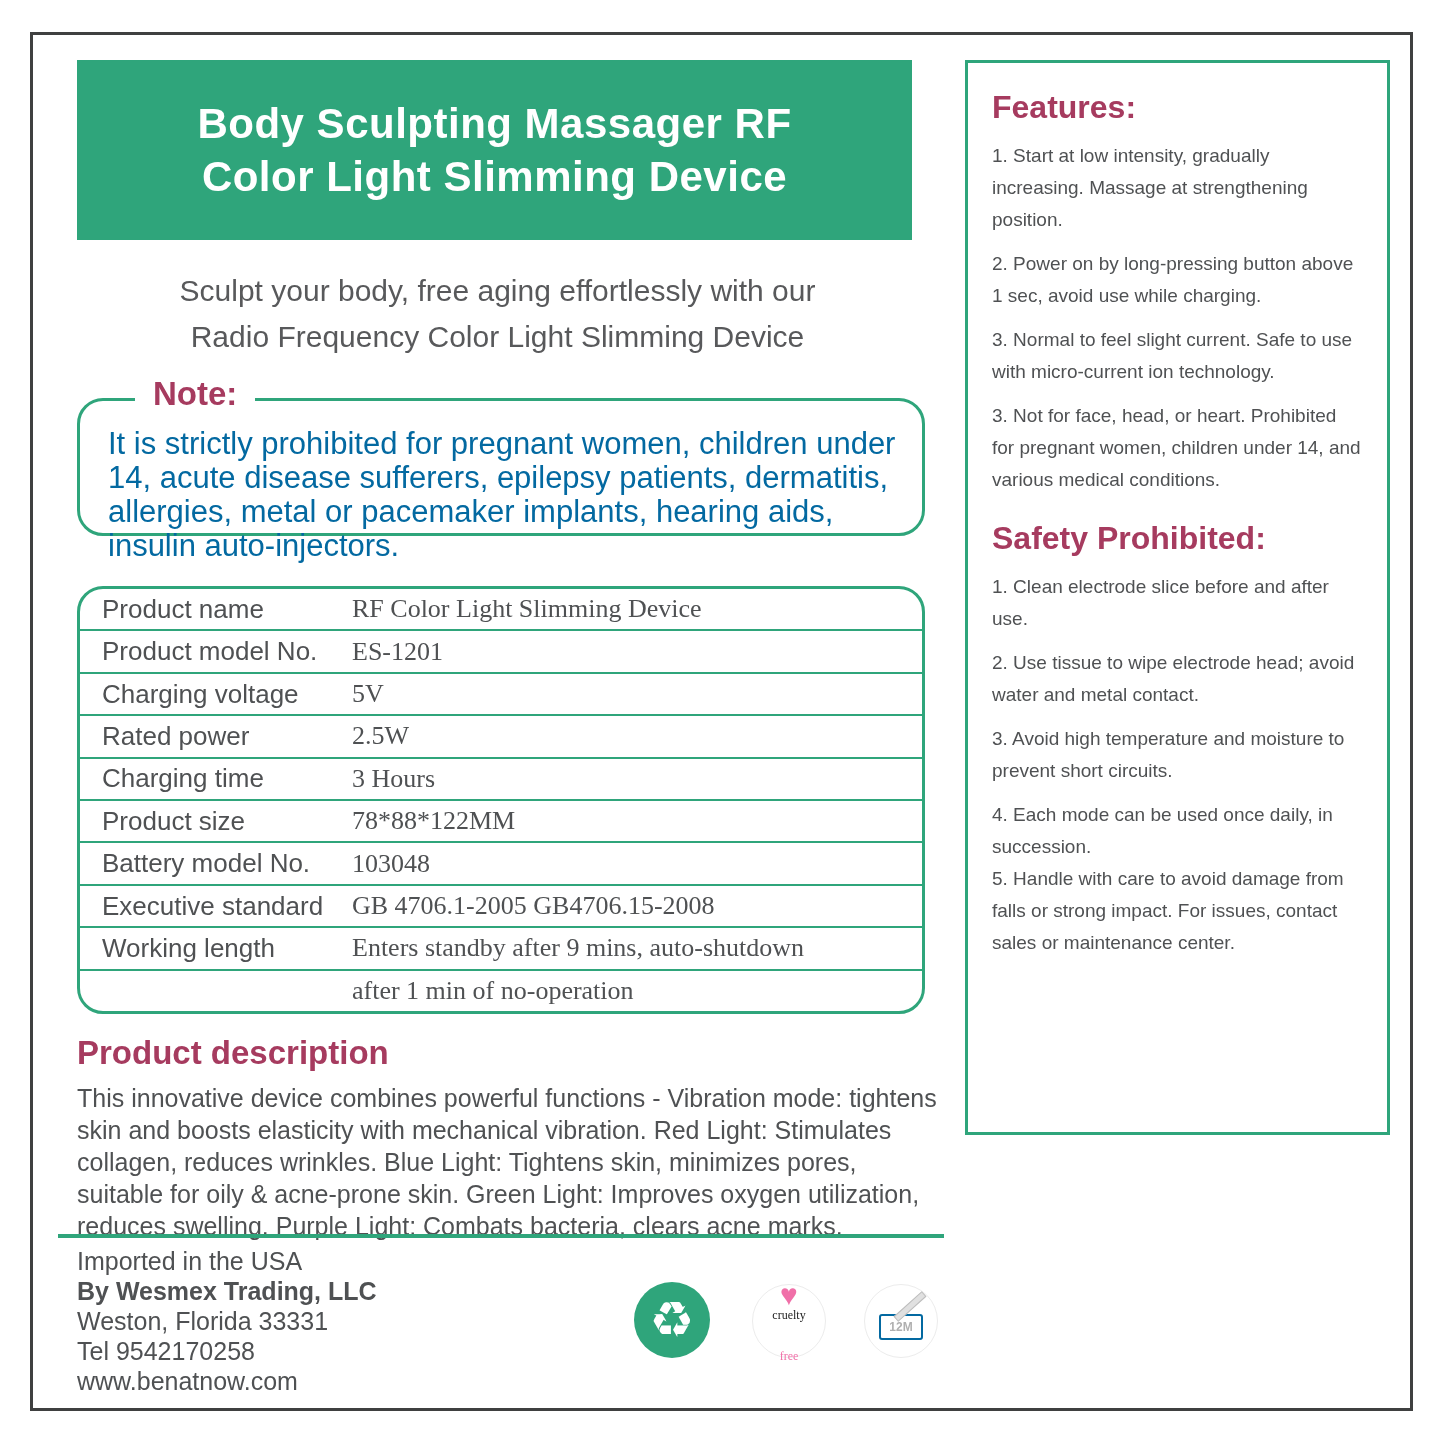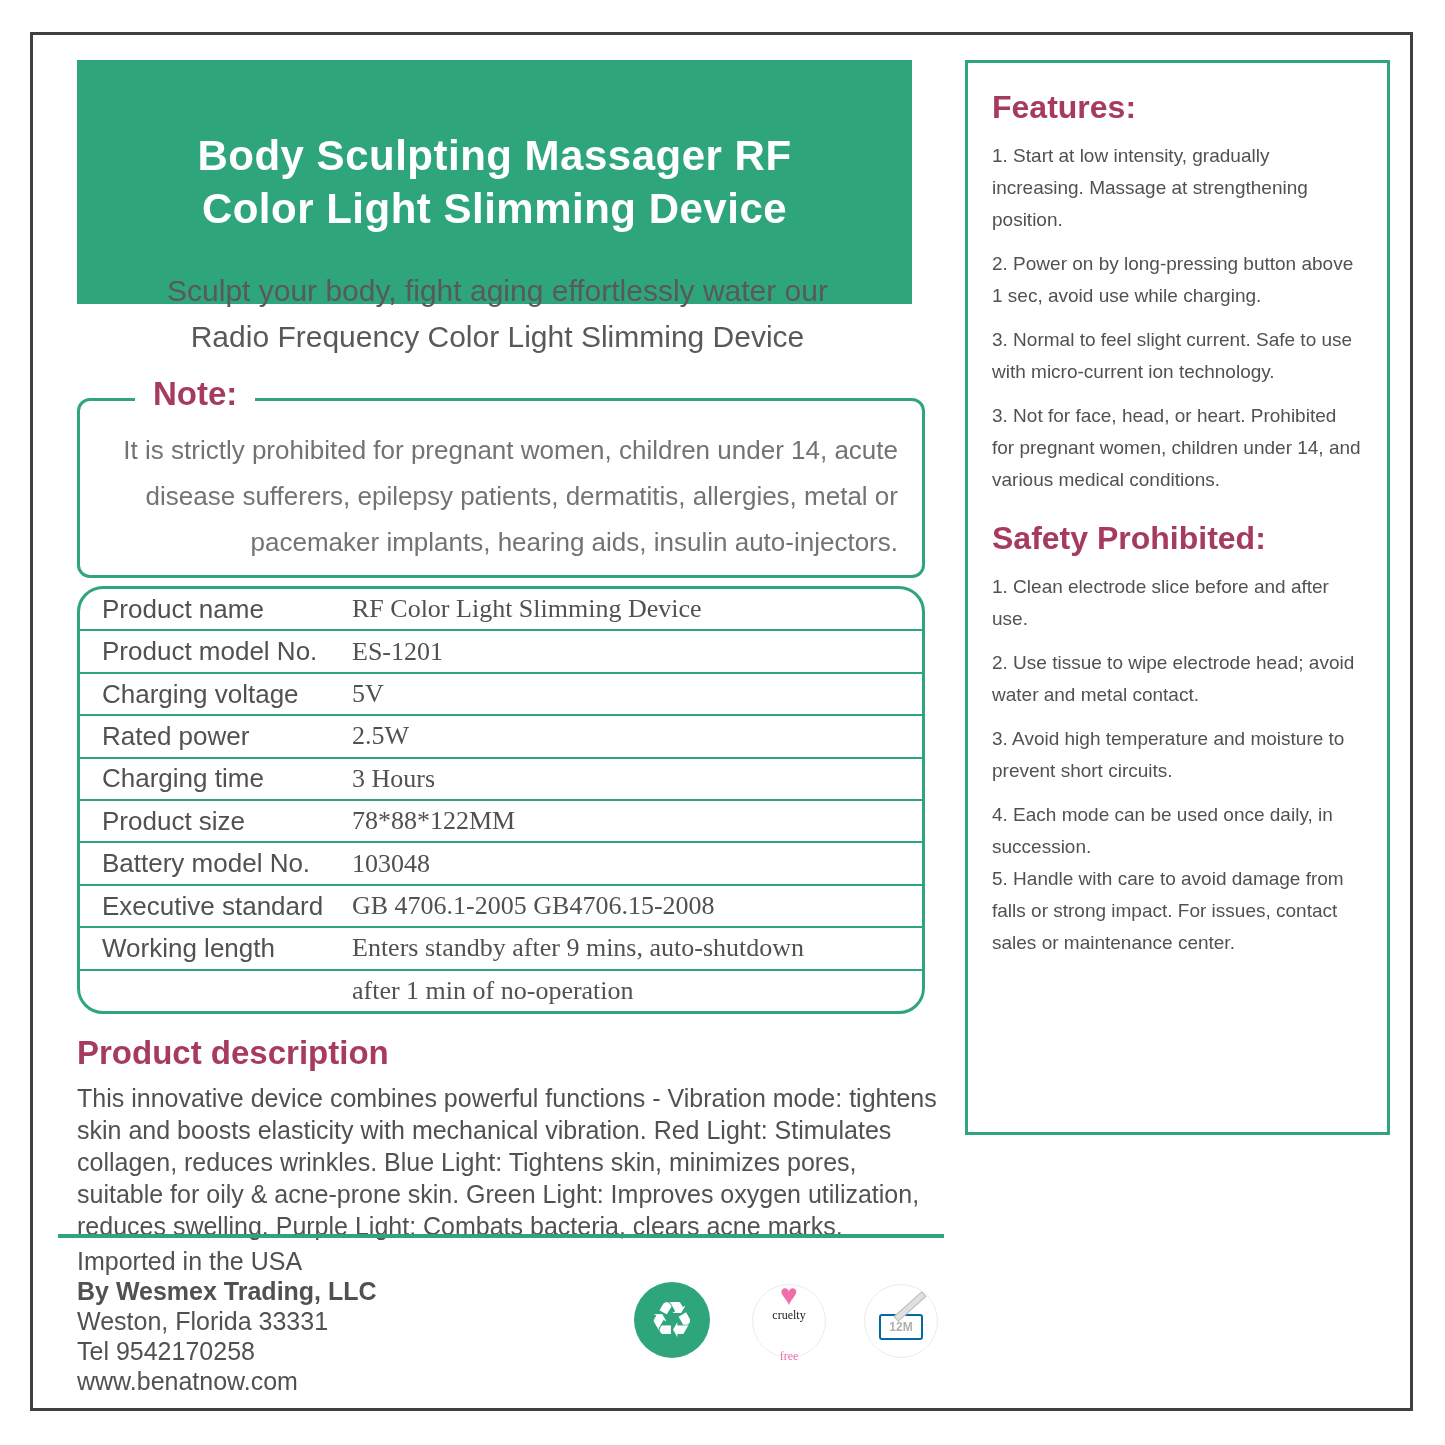--- a/index.html
+++ b/index.html
@@ -2,34 +2,34 @@
 <html><head>
 <meta charset="utf-8">
 <style>
   * { margin:0; padding:0; box-sizing:border-box; }
   body { background:#ffffff; font-family:"Liberation Sans","DejaVu Sans",sans-serif; }
   .page { position:relative; width:1445px; height:1445px; background:#fff; overflow:hidden; }
   .outer-border { position:absolute; left:30px; top:32px; width:1383px; height:1379px;
                   border:3px solid #3f4040; background:#fff; }
 
   
-  .banner { position:absolute; left:77px; top:60px; width:835px; height:244px;
+  .banner { position:absolute; left:77px; top:60px; width:835px; height:180px;
             background:#2fa57b; display:flex; flex-direction:column; justify-content:center;
             align-items:center; text-align:center; }
   .banner-line { color:#ffffff; font-weight:bold; font-size:42px; line-height:53px; letter-spacing:0.5px; }
 
   .subtitle { position:absolute; left:70px; top:268px; width:855px; text-align:center; }
   .subtitle-line { color:#58595b; font-size:30px; line-height:46px; }
 
   
-  .note-box { position:absolute; left:77px; top:398px; width:848px; height:180px;
-              border:3px solid #2fa57b; border-radius:13px; padding:26px 24px 20px 28px;text-align:right; }
+  .note-box { position:absolute; left:77px; top:398px; width:848px; height:138px;
+              border:3px solid #2fa57b; border-radius:26px; padding:26px 24px 20px 28px; }
   .note-heading { position:absolute; top:-26px; left:55px; background:#ffffff; padding:0 18px;
                   color:#a63b5f; font-weight:bold; font-size:33px; }
-  .note-body { color:#737373; font-size:26px; line-height:46px; }
+  .note-body { color:#0369a1; font-size:31px; line-height:34px; }
 
   
   .spec-table { position:absolute; left:77px; top:586px; width:848px; height:428px;
                 border:3px solid #2fa57b; border-radius:26px; overflow:hidden;
                 display:flex; flex-direction:column; background:#fff; }
   .spec-row { flex:1; display:flex; align-items:center; font-size:26px; color:#4f5153; }
   .spec-row + .spec-row { border-top:2px solid #2fa57b; }
   .spec-label { width:272px; padding-left:22px; flex-shrink:0; }
   .spec-value { flex:1; padding-right:8px;font-family:Liberation Serif, serif; }
 
@@ -76,21 +76,21 @@
 
 <div class="page">
   <div class="outer-border"></div>
 
   <div class="banner">
     <div class="banner-line">Body Sculpting Massager RF</div>
     <div class="banner-line">Color Light Slimming Device</div>
   </div>
 
   <div class="subtitle">
-    <div class="subtitle-line">Sculpt your body, fight aging effortlessly water our</div>
+    <div class="subtitle-line">Sculpt your body, free aging effortlessly with our</div>
     <div class="subtitle-line">Radio Frequency Color Light Slimming Device</div>
   </div>
 
   <div class="note-box">
     <div class="note-heading">Note:</div>
     <div class="note-body">It is strictly prohibited for pregnant women, children under 14, acute disease sufferers, epilepsy patients, dermatitis, allergies, metal or pacemaker implants, hearing aids, insulin auto-injectors.</div>
   </div>
 
   <div class="spec-table">
     <div class="spec-row">

